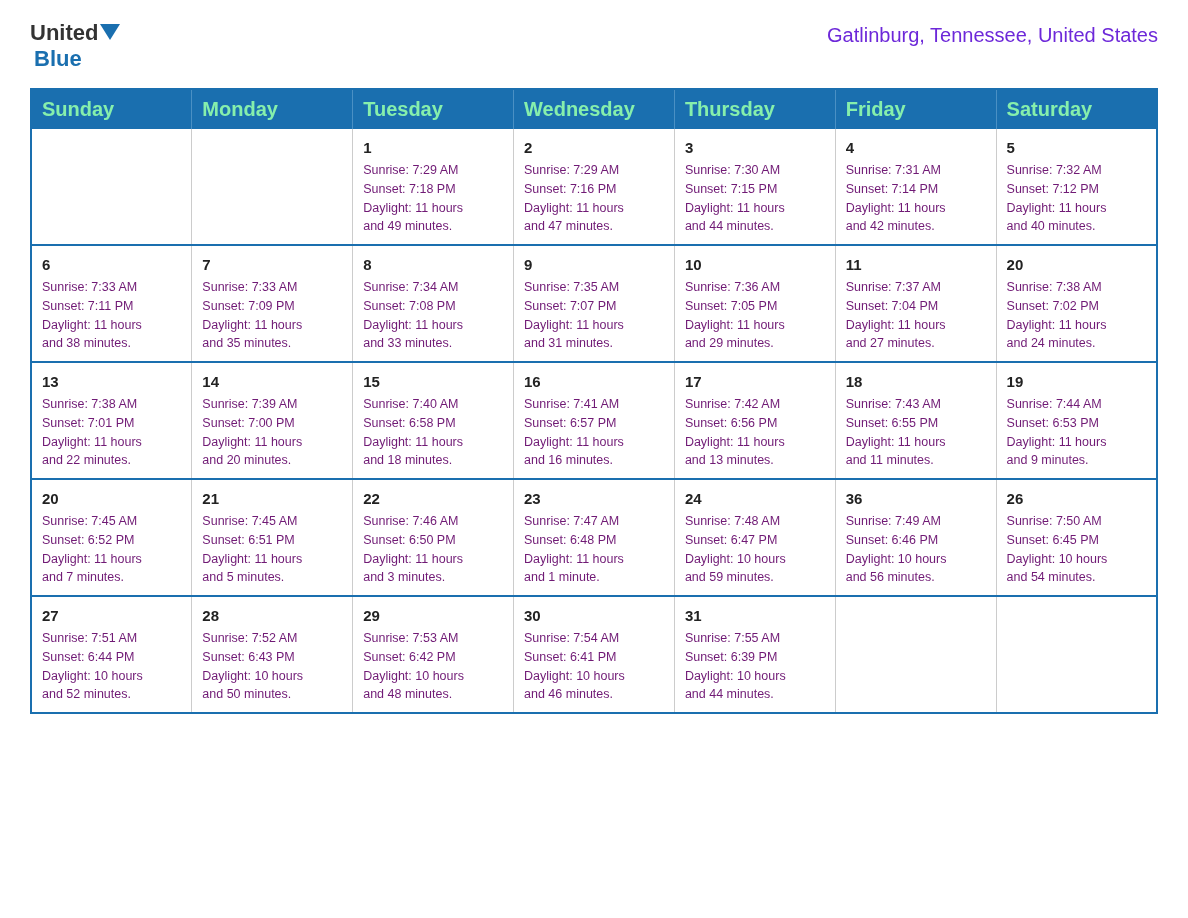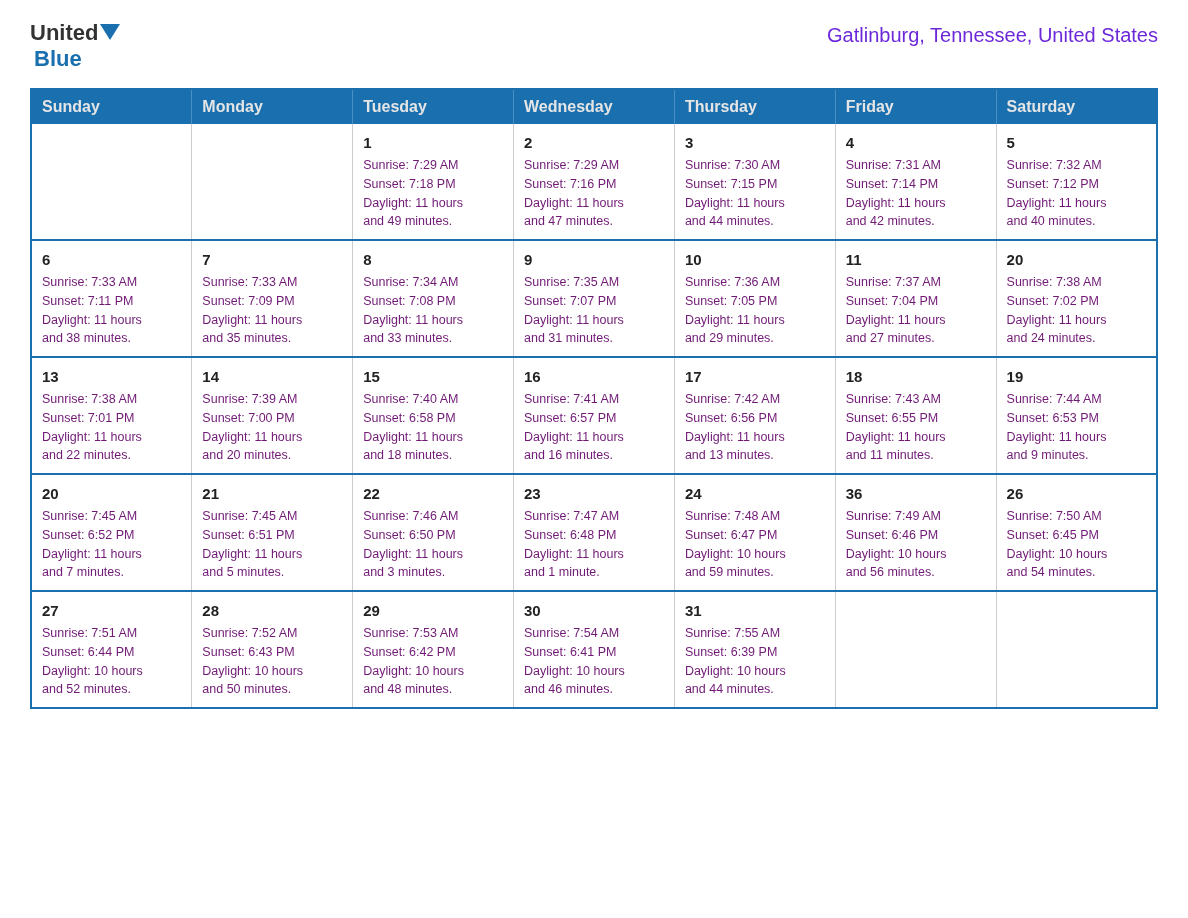--- a/index.html
+++ b/index.html
@@ -51,23 +51,23 @@
       color: #6d28d9;
       margin-top: 4px;
     }
     .calendar-table {
       width: 100%;
       border-collapse: collapse;
       border: 2px solid #1a6faf;
     }
     .calendar-table thead tr th {
       background-color: #1a6faf;
-      color: #e5e5e5;
+      color: #86efac;
       padding: 8px 10px;
-      font-size: 16px;
+      font-size: 20px;
       font-weight: bold;
       text-align: left;
       border-right: 1px solid #4a90c4;
     }
     .calendar-table thead tr th:last-child {
       border-right: none;
     }
     .calendar-table tbody tr td {
       vertical-align: top;
       padding: 8px 10px;

